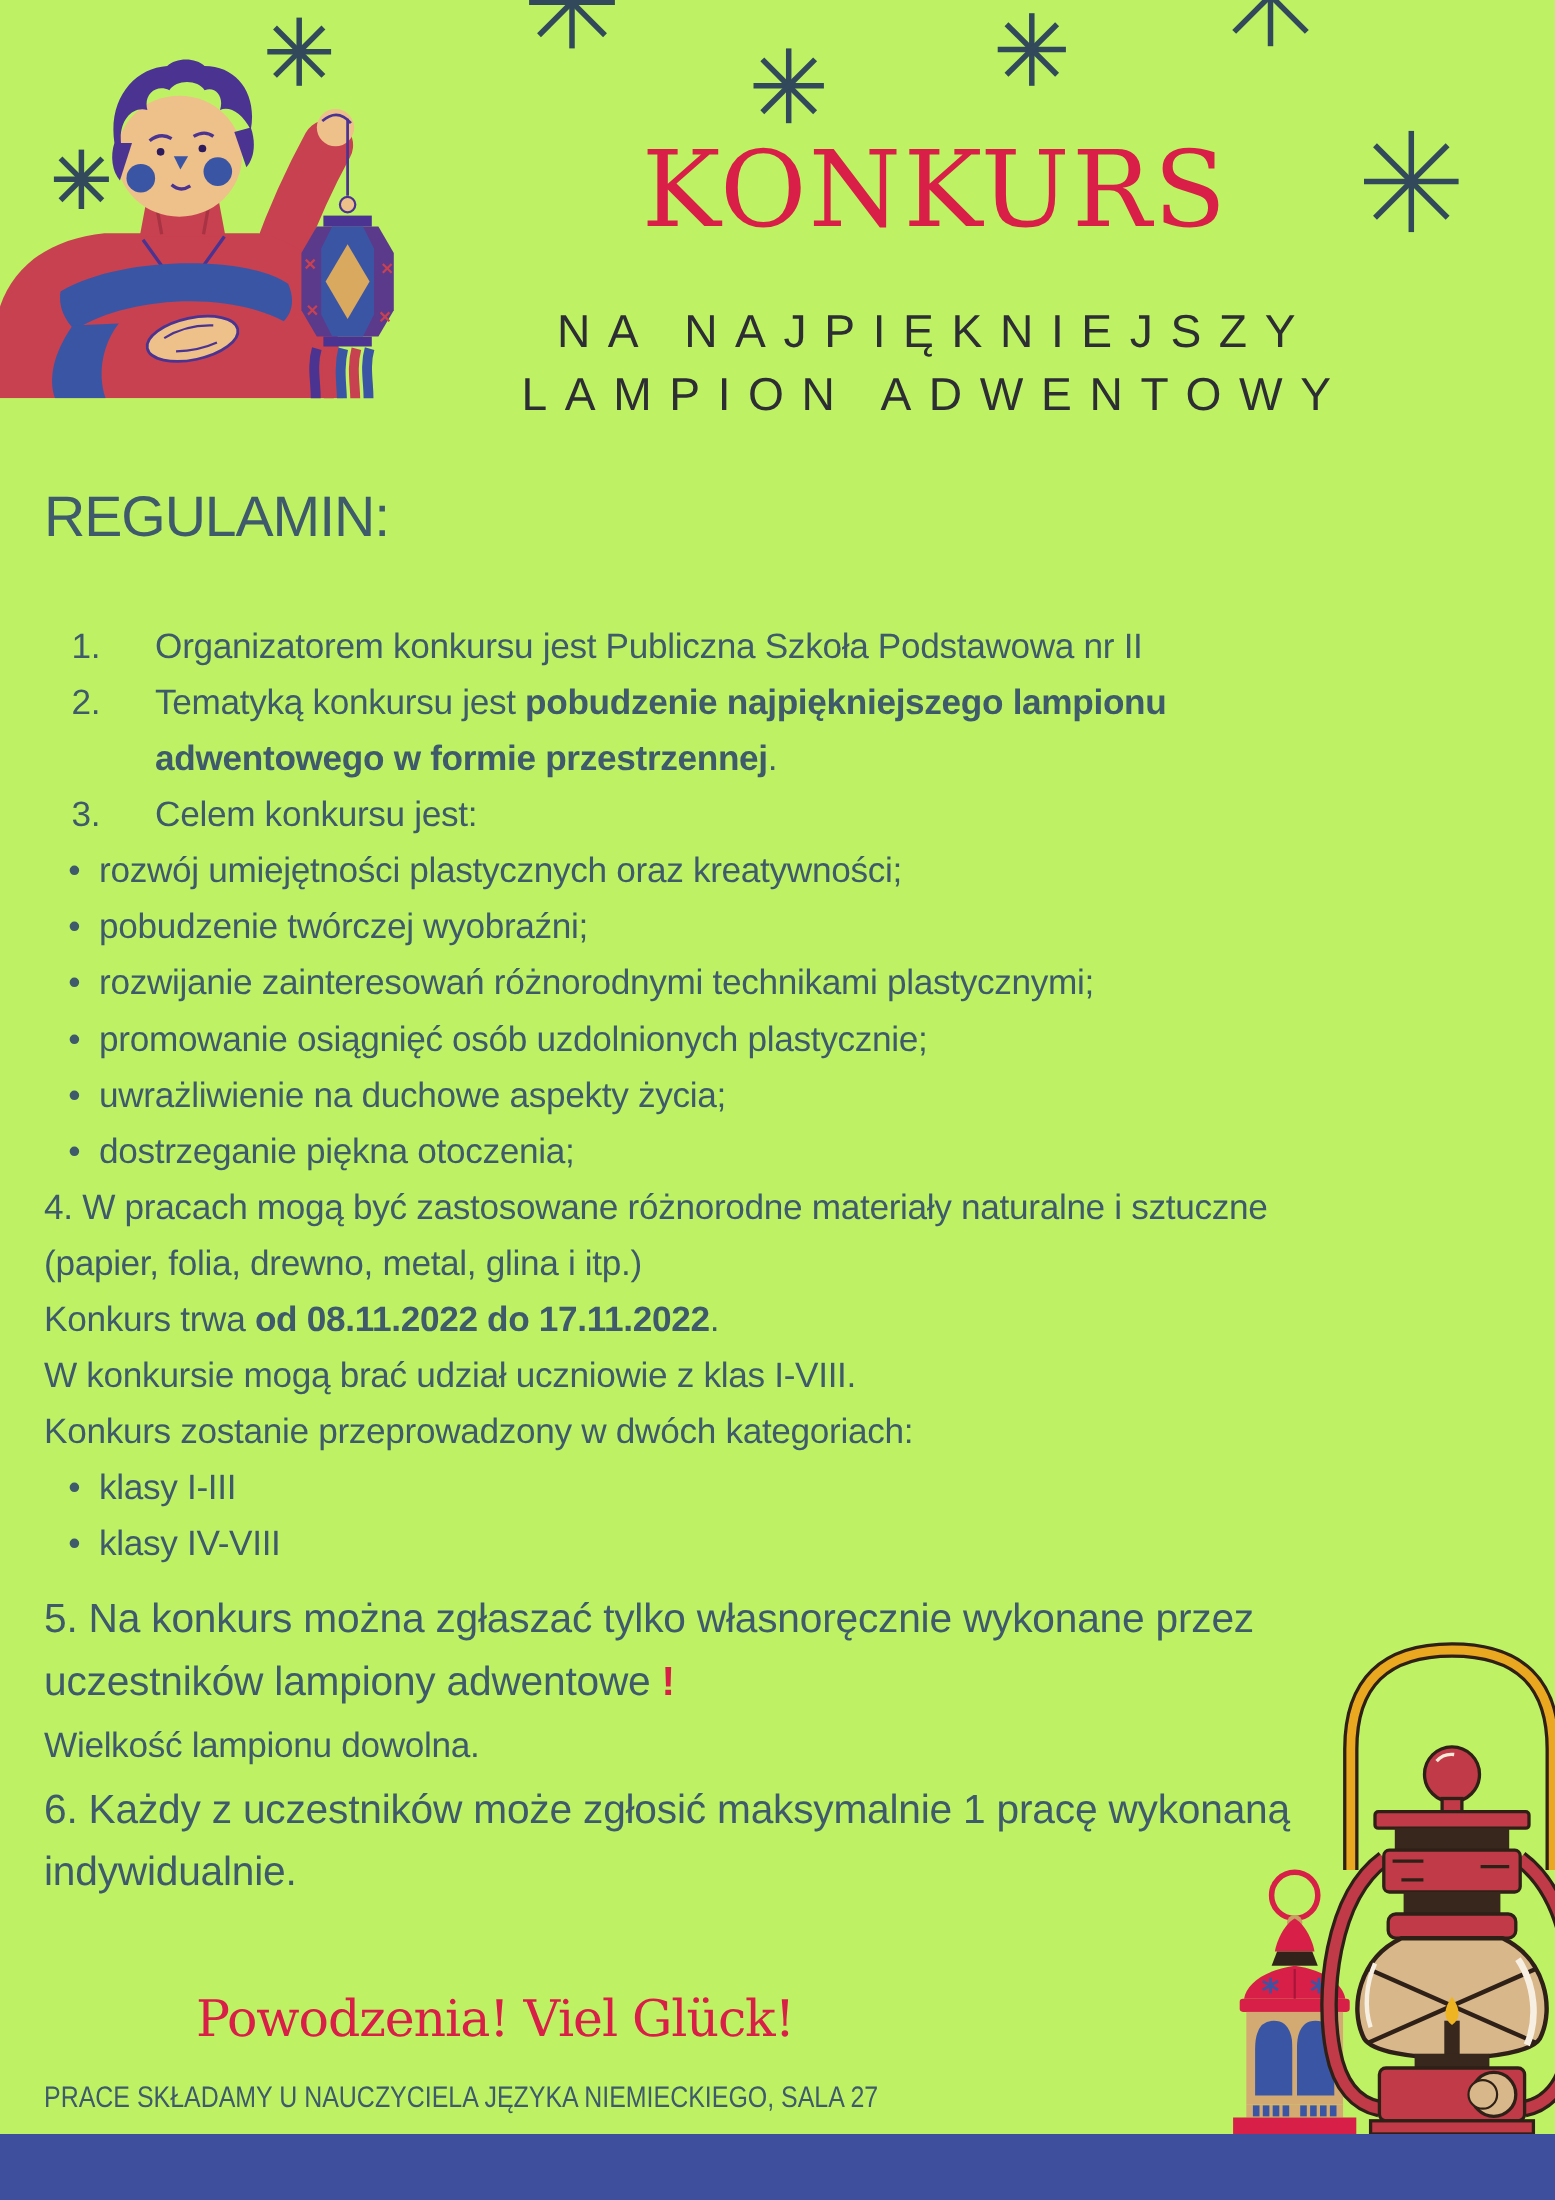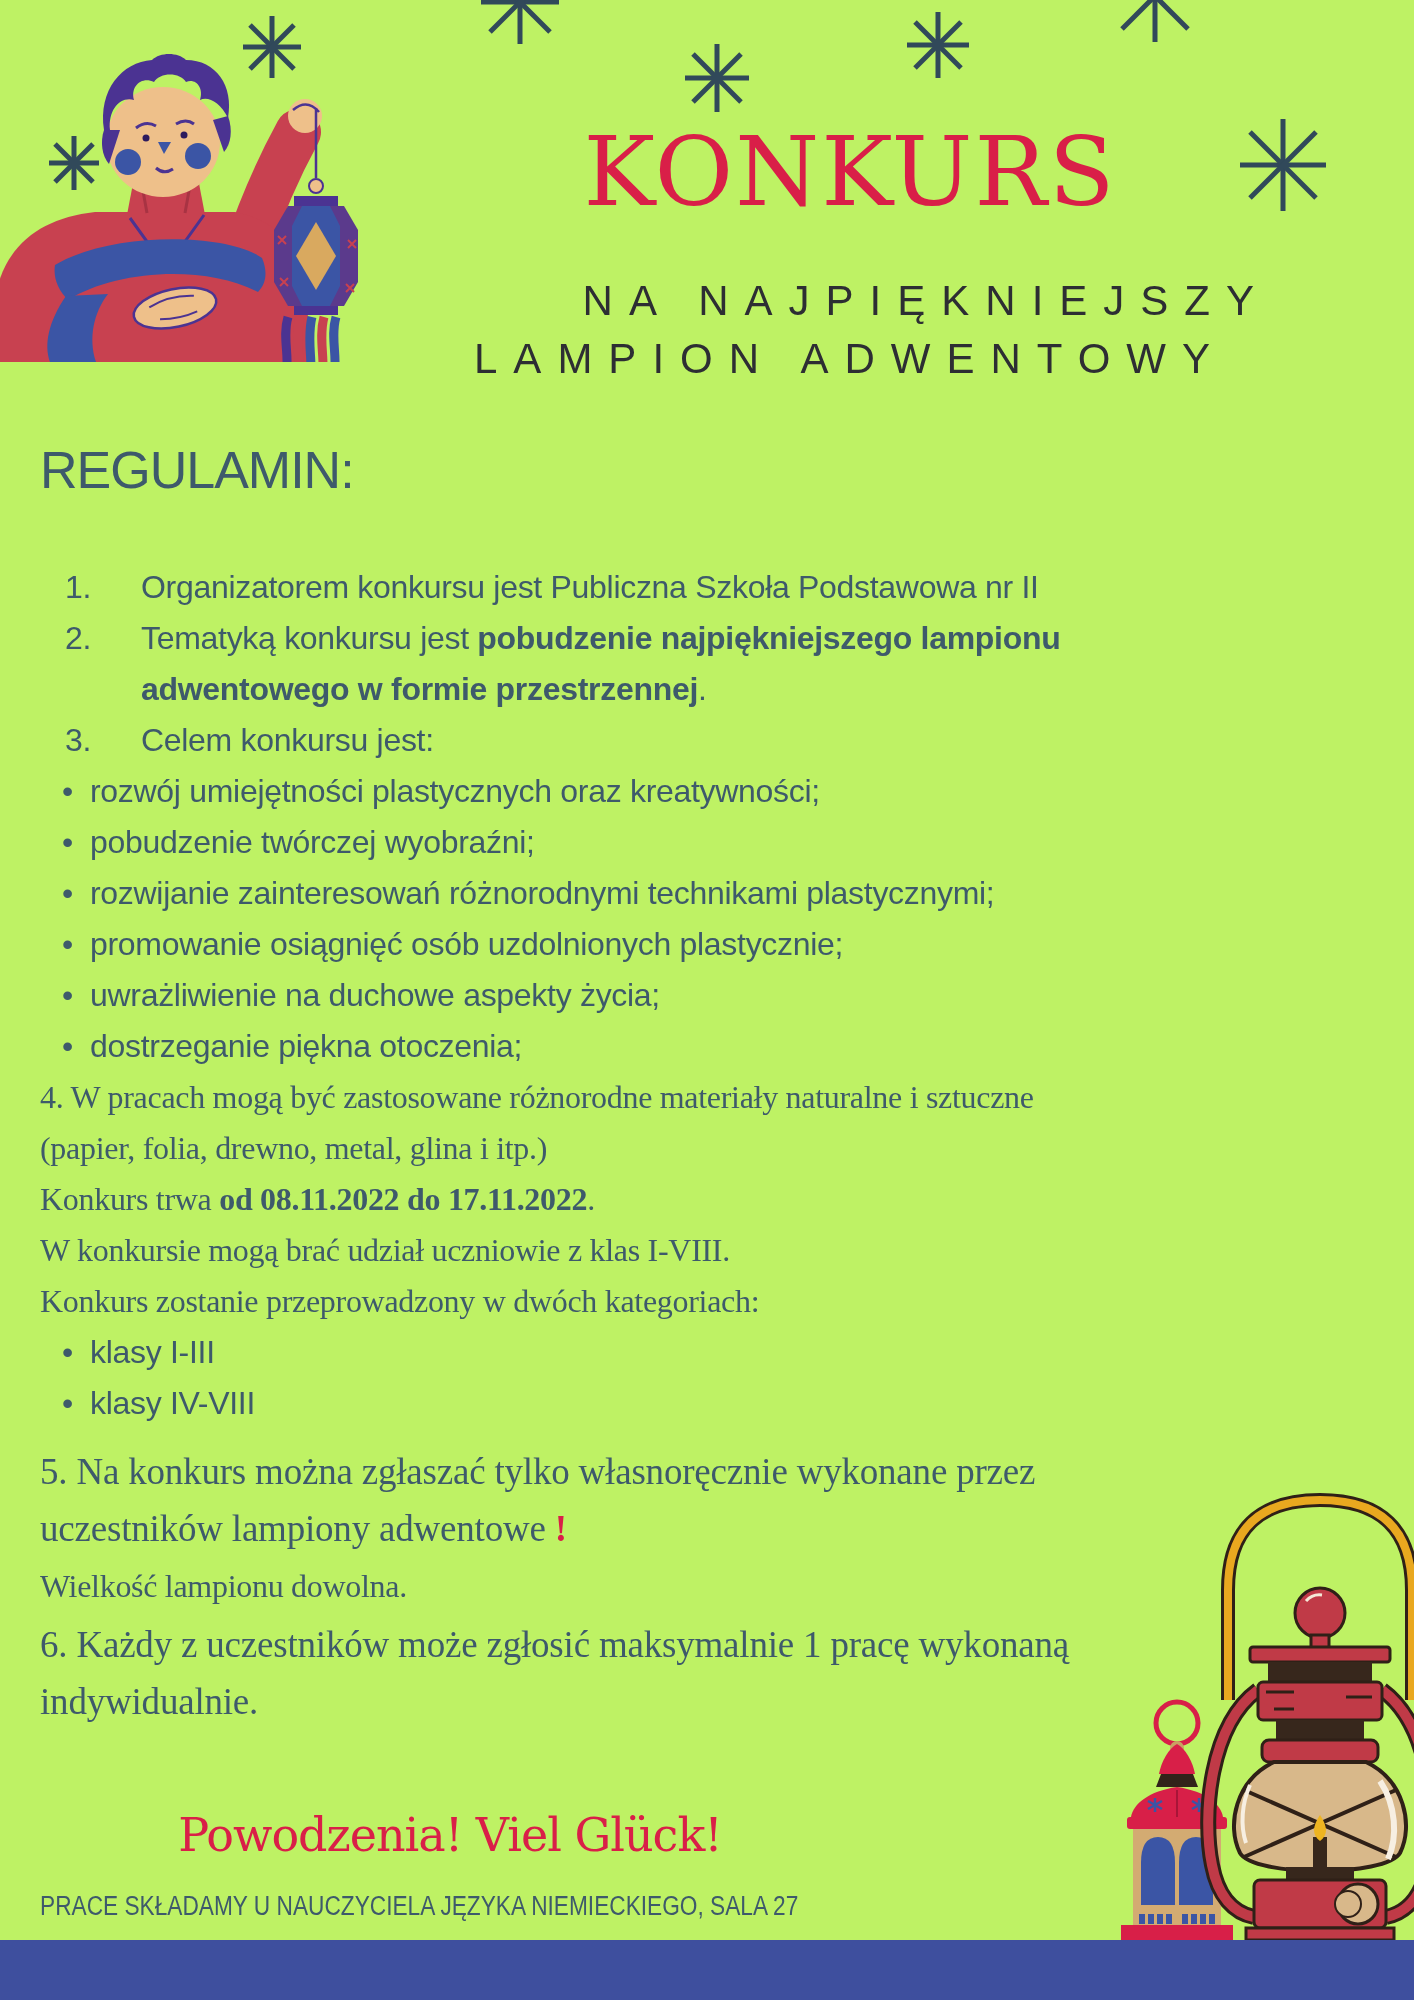--- a/index.html
+++ b/index.html
@@ -10,37 +10,37 @@
   }
   svg{display:block;}
   .stars-layer{position:absolute;left:0;top:0;}
   .person-illo{position:absolute;left:0;top:50px;}
   .title-block{position:absolute;left:430px;top:118px;width:840px;text-align:center;}
   .main-title{
     font-family:"DejaVu Serif",serif;font-weight:400;
     font-size:96px;line-height:108px;color:#d91f48;letter-spacing:2px;
   }
   .subtitle{font-size:42px;line-height:58px;letter-spacing:16px;color:#2d2e33;}
-  .subtitle.first{margin-top:46px;text-align:right;}
+  .subtitle.first{margin-top:46px;}
   .section-heading{
     position:absolute;left:40px;top:448px;font-size:52px;line-height:44px;
     color:#3e5a6b;letter-spacing:-1px;
   }
   .content{
     position:absolute;left:40px;top:562px;width:1340px;
     font-size:32px;line-height:51px;
   }
   .item{display:flex;padding-left:25px;}
   .num{flex:0 0 32px;}
   .itext{flex:1;margin-left:44px;}
   b{font-weight:700;}
   ul.blist{list-style:none;margin:0;padding:0;}
   ul.blist li{display:flex;padding-left:22px;}
   .dot{flex:0 0 28px;}
-  .para{padding-left:0;font-family:Liberation Serif, serif;}
+  .para{padding-left:0;}
   .big{font-size:37px;line-height:57px;letter-spacing:-0.2px;}
   .mt14{margin-top:14px;}
   .mt4{margin-top:4px;}
   .excl{color:#d91f48;font-weight:700;}
   .goodluck{
     position:absolute;left:170px;top:1808px;width:560px;text-align:center;
     font-family:"DejaVu Serif",serif;font-size:46px;line-height:55px;
     color:#d91f48;letter-spacing:-1px;
   }
   .submission{

